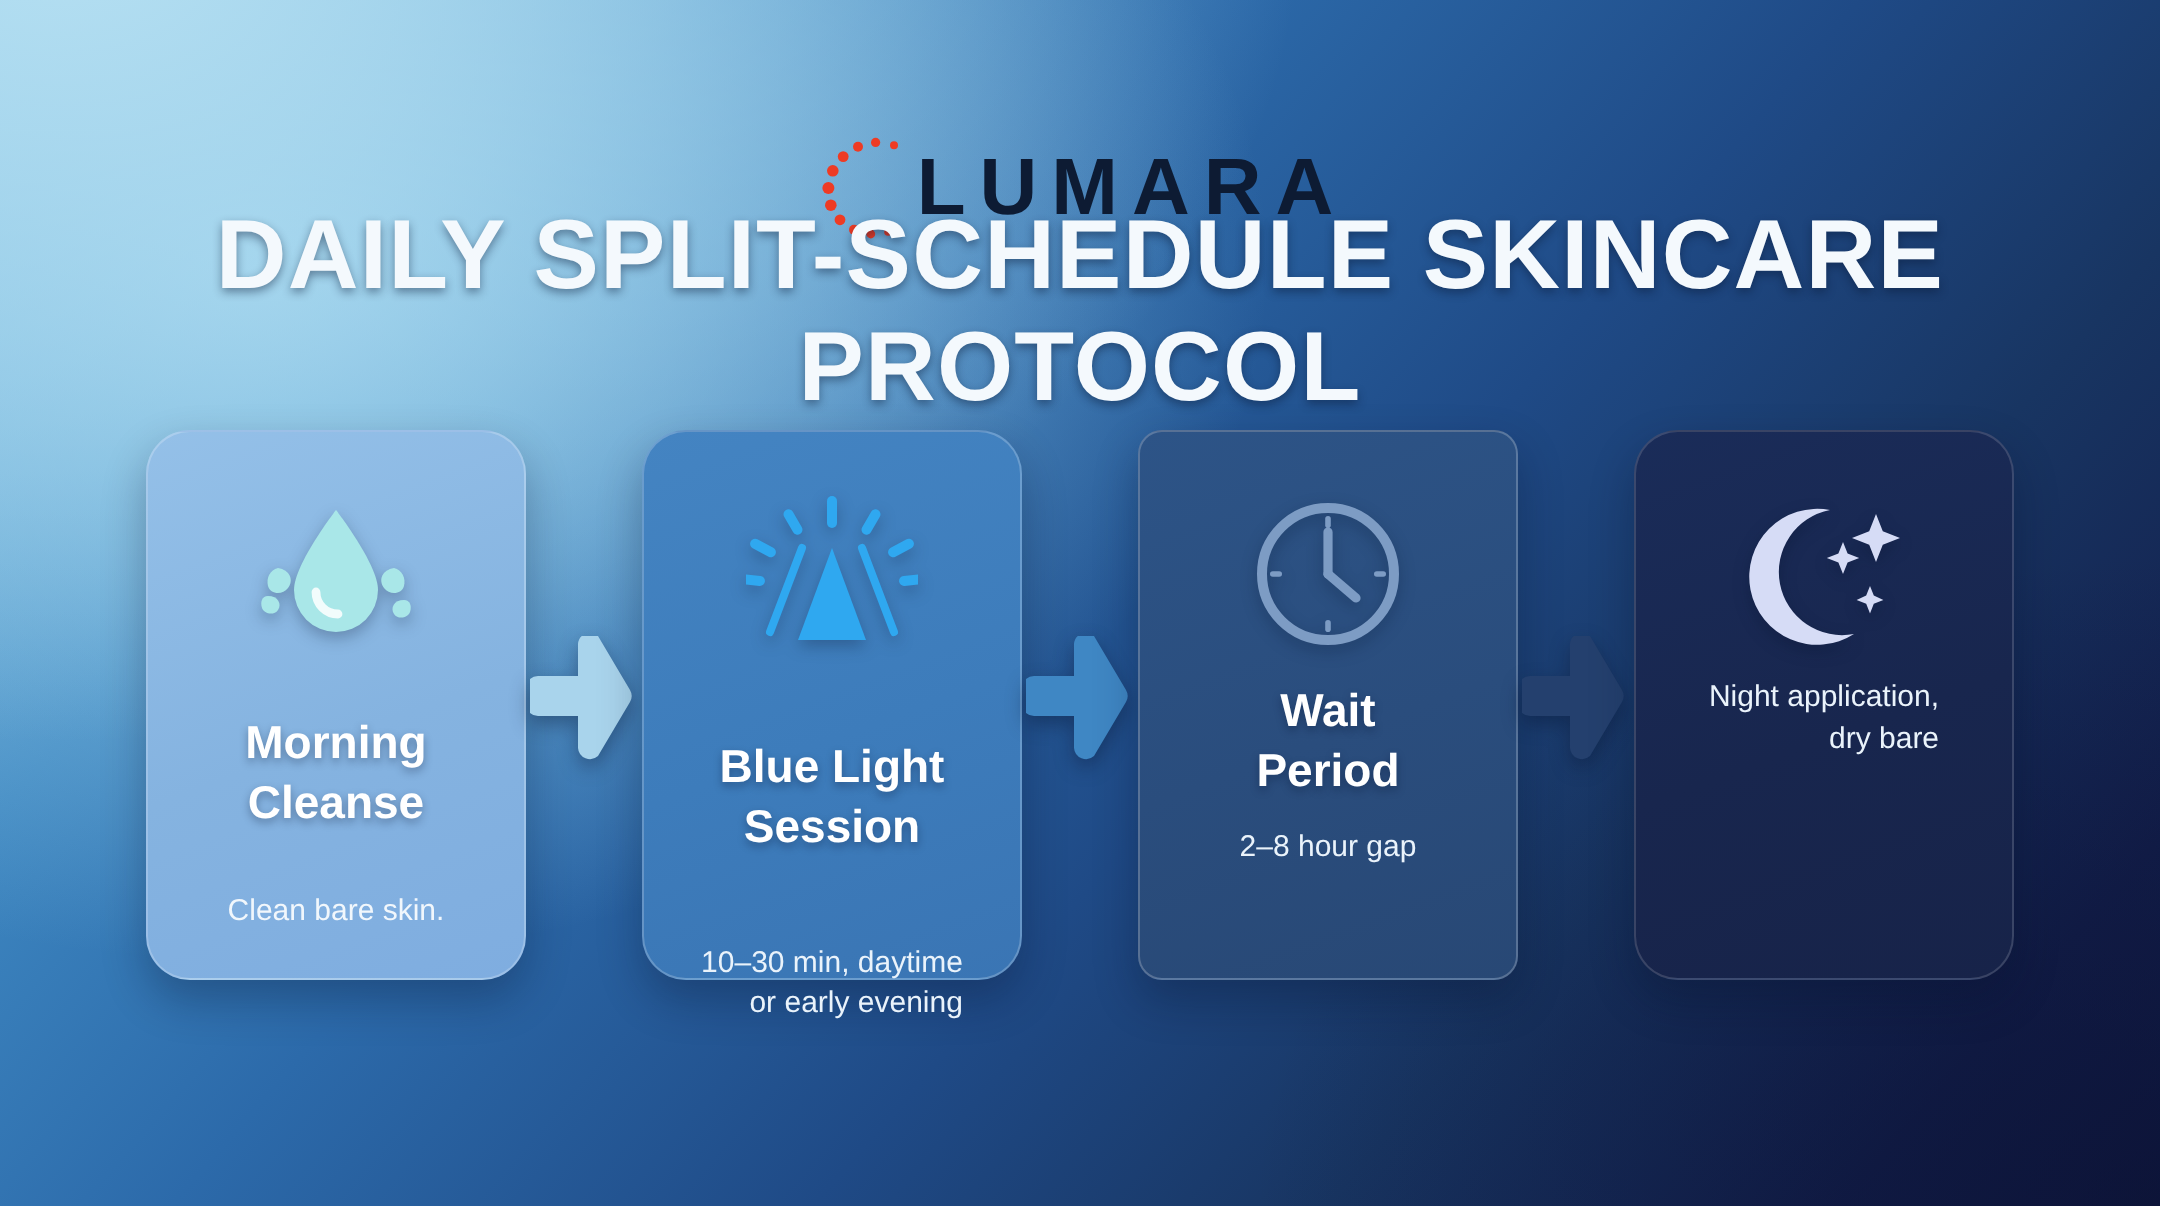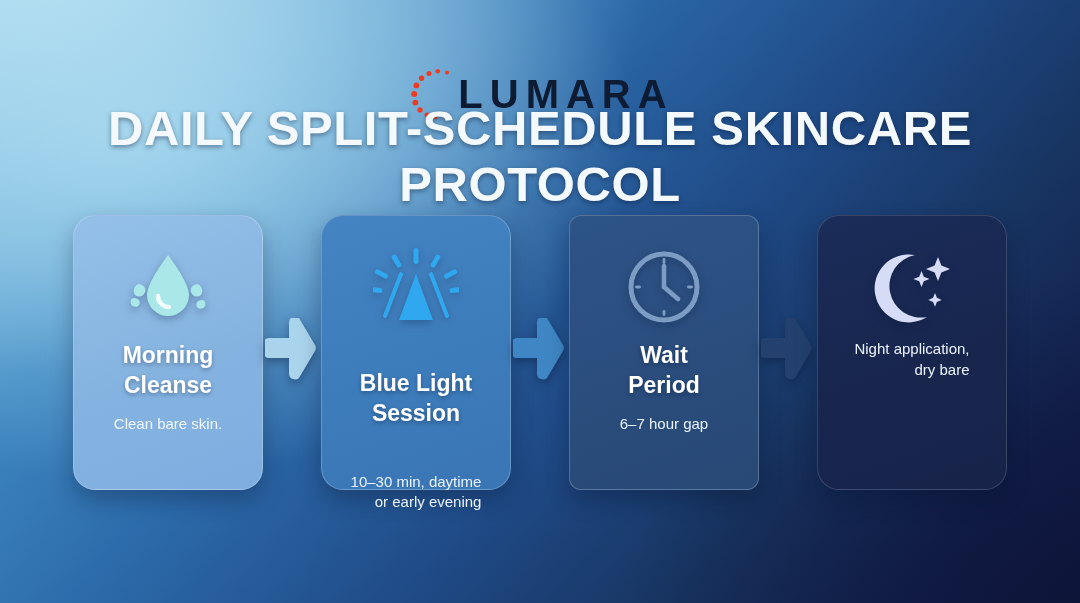--- a/index.html
+++ b/index.html
@@ -56,21 +56,21 @@
   }
   .card{
     position:relative;
     width:190px; height:275px;
     border-radius:22px;
     display:flex; flex-direction:column; align-items:center;
     padding:32px 14px 0;
     box-shadow:0 10px 22px rgba(7,17,44,.30);
     border:1px solid rgba(255,255,255,.22);
   }
-  .card.c1{ background:linear-gradient(160deg,#94c0e8 0%, #85b3e0 55%, #7fade0 100%); }
+  .card.c1{ background:linear-gradient(160deg,#94c0e8 0%, #85b3e0 55%, #7fade0 100%);gap:16px; }
   .card.c2{ background:linear-gradient(160deg,#4484c2 0%, #3d7cbb 55%, #3a75b4 100%);gap:30px; }
   .card.c3{ background:linear-gradient(160deg,#2d5487 0%, #2a4d7d 55%, #284875 100%);border-radius:12px; }
   .card.c4{ background:linear-gradient(160deg,#1a2c59 0%, #18264e 55%, #172349 100%); border-color:rgba(255,255,255,.15);}
 
   .icon{ height:78px; display:flex; align-items:center; justify-content:center; }
   .icon svg{ display:block; filter:drop-shadow(0 3px 4px rgba(5,15,40,.28)); }
 
   .card-title{
     margin-top:14px;
     font-size:23px; font-weight:700; line-height:1.32;
@@ -181,21 +181,21 @@
             <rect x="38.6" y="63" width="2.8" height="6" rx="1.4"></rect>
             <rect x="11" y="38.6" width="6" height="2.8" rx="1.4"></rect>
             <rect x="63" y="38.6" width="6" height="2.8" rx="1.4"></rect>
           </g>
           <path d="M40 40 V19" stroke="#7d9cc4" stroke-width="4.6" stroke-linecap="round" fill="none"></path>
           <path d="M40 40 L54 52" stroke="#7d9cc4" stroke-width="4.6" stroke-linecap="round" fill="none"></path>
         </svg>
       </div>
       <div class="card-title">Wait
 Period</div>
-      <div class="card-desc">6–7 hour gap</div>
+      <div class="card-desc">2–8 hour gap</div>
     </div>
 
     <div class="arrow">
       <svg width="54" height="70" viewBox="0 0 54 70">
         <path d="M4 20 h20 l0 -16 a6 6 0 0 1 10 -4 l16 27 a6 6 0 0 1 0 6 l-16 27 a6 6 0 0 1 -10 -4 l0 -16 h-20 a6 6 0 0 1 -6 -6 v-8 a6 6 0 0 1 6 -6 Z" fill="#24406e"></path>
       </svg>
     </div>
 
     <div class="card c4">
       <div class="icon">

